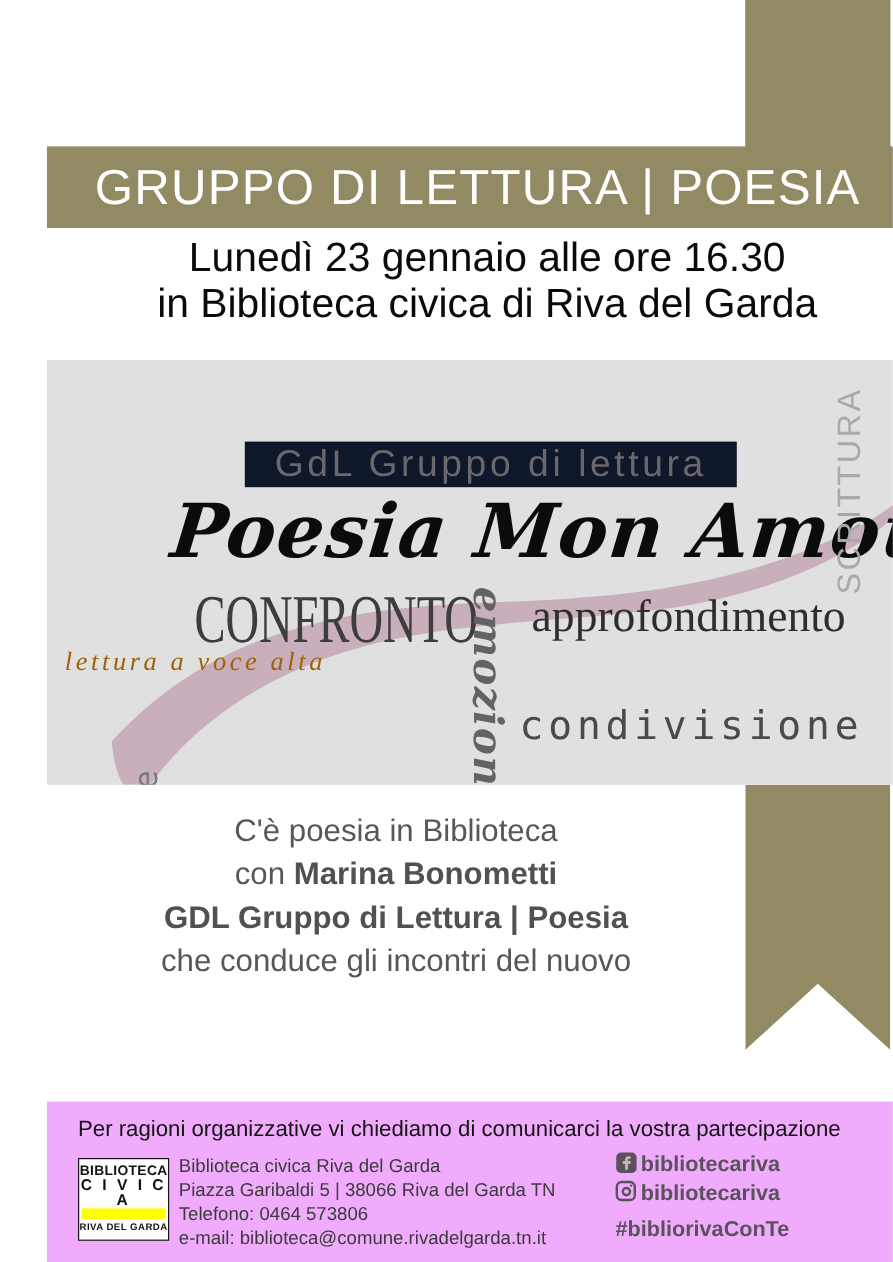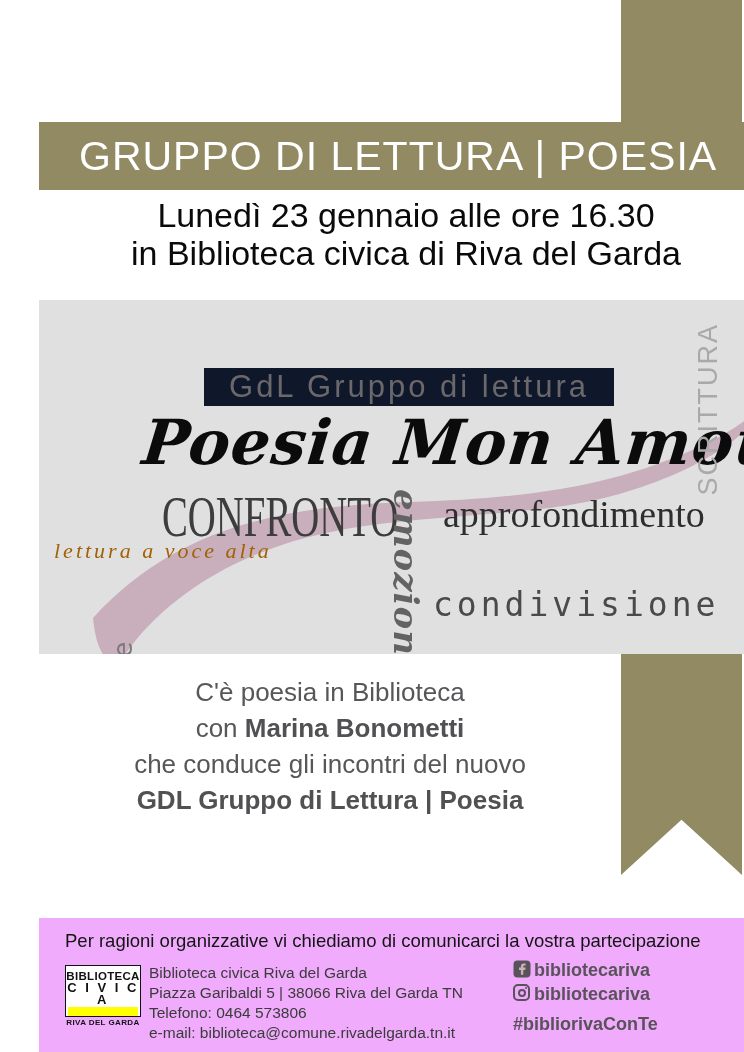--- a/index.html
+++ b/index.html
@@ -66,21 +66,21 @@
   
   .announce{
     position:absolute;left:0;top:674px;width:582px;text-align:center;color:#57575a;
     font-size:26px;line-height:36px;
   }
   .announce b{font-weight:700;color:#515154;text-align:center;}
   
   .footer{position:absolute;left:0;top:918px;width:744px;height:134px;background:#f0abfc;}
   .notice{position:absolute;left:26px;top:12px;font-size:18.5px;color:#141414;white-space:nowrap;}
   .logo{
-    position:absolute;left:26px;top:47px;width:76px;height:52px;background:#ffffff;
+    position:absolute;left:26px;top:47px;width:76px;height:69px;background:#ffffff;
     border:1.5px solid #111;box-sizing:border-box;text-align:center;padding-top:4px;
   }
   .logo .l1{font-size:11.5px;font-weight:700;color:#111;letter-spacing:.3px;line-height:12px;}
   .logo .l2{font-size:13px;font-weight:700;color:#111;letter-spacing:2.5px;line-height:12px;}
   .logo .bar{height:9px;background:#ffff00;margin:1px 2px 2px 2px;}
   .logo .l3{font-size:8px;font-weight:700;color:#111;letter-spacing:.4px;line-height:9px;}
   .address{position:absolute;left:110px;top:45px;font-size:15.5px;line-height:20px;color:#3b3b3b;}
   .social{position:absolute;left:474px;top:42px;color:#59525b;font-weight:700;font-size:18px;}
   .social .row{display:flex;align-items:flex-start;height:24px;}
   .fb-icon{display:inline-block;width:18px;height:18px;margin-right:3px;}
@@ -131,22 +131,22 @@
     <span class="w w-lettura">lettura a voce alta</span>
     <span class="w w-condivisione">condivisione</span>
     <span class="w w-scrittura">SCRITTURA</span>
   </div>
 
   <div class="ribbon-bottom"></div>
 
   <div class="announce">
     <div>C'è poesia in Biblioteca</div>
     <div><span>con </span><b>Marina Bonometti</b></div>
+    <div><b>GDL Gruppo di Lettura | Poesia</b></div>
     <div>che conduce gli incontri del nuovo</div>
-    <div><b>GDL Gruppo di Lettura | Poesia</b></div>
   </div>
 
   <div class="footer">
     <div class="notice">Per ragioni organizzative vi chiediamo di comunicarci la vostra partecipazione</div>
 
     <div class="logo">
       <div class="l1">BIBLIOTECA</div>
       <div class="l2">C I V I C A</div>
       <div class="bar"></div>
       <div class="l3">RIVA DEL GARDA</div>

